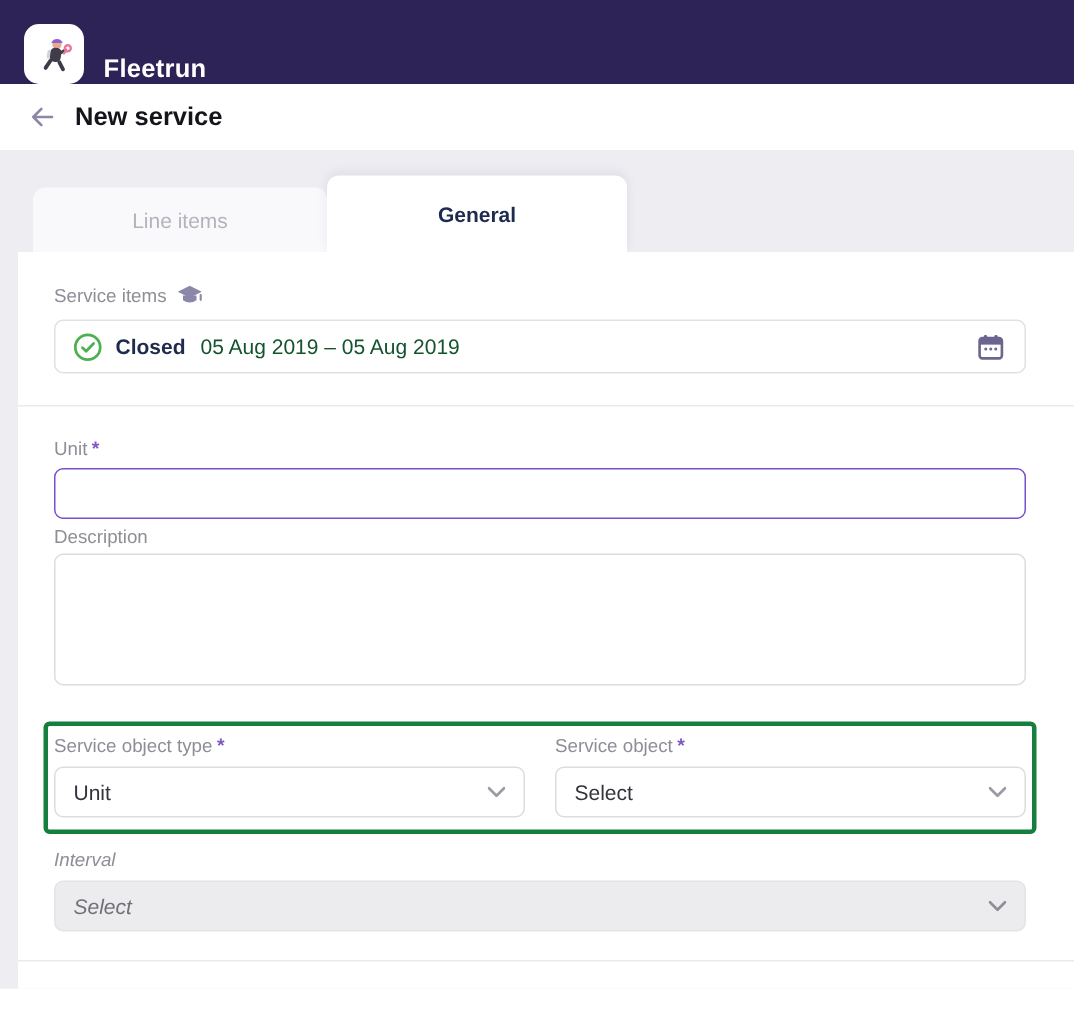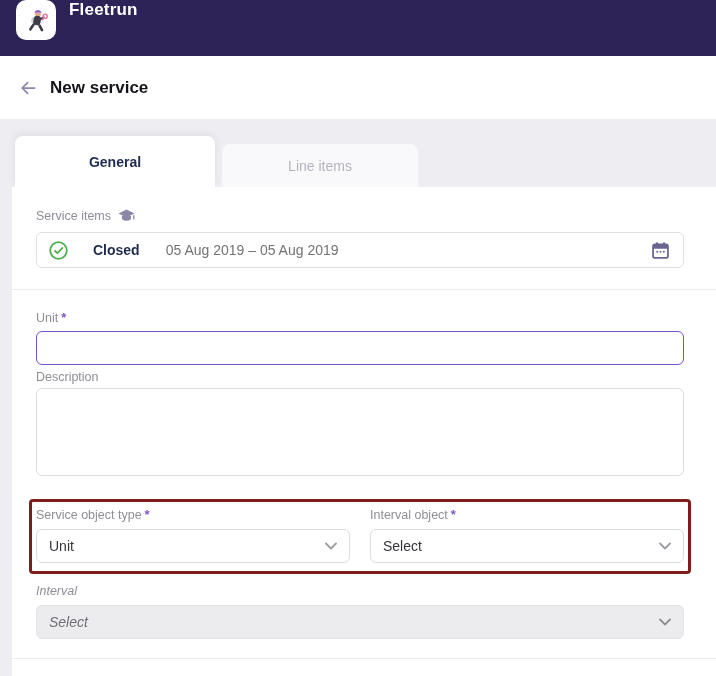--- a/index.html
+++ b/index.html
@@ -1,59 +1,59 @@
 <!DOCTYPE html>
 <html><head>
 <meta charset="utf-8">
 <style>
   * { box-sizing: border-box; margin: 0; padding: 0; }
   html, body { width: 716px; height: 676px; overflow: hidden; }
   body { font-family: "Liberation Sans", sans-serif; background: #ffffff; }
 
   
-  .app-bar { height: 56px; background: #2d2357; display: flex; align-items: flex-start; padding: 0 16px; }
+  .app-bar { height: 56px; background: #2d2357; display: flex; align-items: flex-end; padding: 0 16px; }
   .logo { width: 40px; height: 40px; background: #ffffff; border-radius: 10px; display: flex; align-items: center; justify-content: center; }
   .app-title { color: #ffffff; font-size: 17px; font-weight: bold; margin-left: 13px; letter-spacing: .2px; }
 
   
-  .page-header { height: 63px; background: #ffffff; display: flex; align-items: center; padding: 0 15px; }
+  .page-header { height: 44px; background: #ffffff; display: flex; align-items: center; padding: 0 15px; }
   .back-btn { width: 26px; height: 26px; display: flex; align-items: center; justify-content: center; cursor: pointer; }
   .page-title { font-size: 17px; font-weight: bold; color: #14141a; margin-left: 9px; }
 
   
   .tab-strip { height: 68px; background: #ededf2; display: flex; align-items: flex-end; padding-left: 15px; }
   .tab { display: flex; align-items: center; justify-content: center; font-size: 14px; border-radius: 8px 8px 0 0; cursor: pointer; }
   .tab.active { width: 200px; height: 51px; background: #ffffff; color: #1e2b50; font-weight: bold; box-shadow: 0 -2px 8px rgba(45,35,87,0.07); }
   .tab.inactive { width: 196px; height: 43px; background: #f9f9fc; color: #b3b3bc; margin-left: 7px; }
 
   
   .main { display: flex; height: 491px; background: #ededf2; }
   .gutter { width: 12px; flex: none; background: #ededf2; }
   .panel { flex: 1; background: #ffffff; padding: 22px 32px 0 24px; }
 
   .field-label { font-size: 12.5px; color: #8e8e97; display: flex; align-items: center; }
   .req { color: #7e57c2; font-weight: bold; margin-left: 3px; font-size: 13px; }
 
   .label-icon { margin-left: 7px; display: inline-flex; }
 
   
-  .date-box { margin-top: 9px; height: 36px; border: 1px solid #e0e0e5; border-radius: 6px; display: flex; align-items: center; padding: 0 12px; cursor: pointer; gap: 16px; }
+  .date-box { margin-top: 9px; height: 36px; border: 1px solid #e0e0e5; border-radius: 6px; display: flex; align-items: center; padding: 0 12px; cursor: pointer; }
   .check-circle { flex: none; display: inline-flex; }
   .status-text { font-size: 14px; font-weight: bold; color: #1f2b4d; margin: 0 10px 0 9px; }
-  .date-range { font-size: 14px; color: #737373; flex: 1; }
+  .date-range { font-size: 14px; color: #14532d; flex: 1; }
 
   .section-divider { height: 1px; background: #e9e9ee; margin: 21px -32px 20px -24px; }
 
   
   .text-input { margin-top: 6px; width: 100%; height: 34px; border: 1px solid #7a4fd0; border-radius: 6px; outline: none; padding: 0 12px; font-size: 14px; color: #33333b; font-family: "Liberation Sans", sans-serif; }
   .textarea { margin-top: 4px; width: 100%; height: 88px; border: 1px solid #dcdce1; border-radius: 6px; resize: none; outline: none; padding: 8px 12px; font-size: 14px; color: #33333b; font-family: "Liberation Sans", sans-serif; }
   .mt-21 { margin-top: 5px; }
 
   
-  .highlight-box { margin: 19px -7px 0 -7px; border: 3px solid #7f1d1d; border-radius: 4px; padding: 5px 4px 8px 4px; display: flex; gap: 20px; }
+  .highlight-box { margin: 19px -7px 0 -7px; border: 3px solid #15803d; border-radius: 4px; padding: 5px 4px 8px 4px; display: flex; gap: 20px; }
   .col { flex: 1; min-width: 0; }
 
   .select-box { margin-top: 7px; height: 34px; border: 1px solid #dcdce1; border-radius: 6px; background: #ffffff; display: flex; align-items: center; justify-content: space-between; padding: 0 12px; font-size: 14px; color: #33333b; cursor: pointer; gap: 20px; }
   .select-box.disabled { background: #ececef; border-color: #e4e4e8; color: #6f6f77; }
   .chevron { display: inline-flex; margin-left: 8px; flex: none; }
 
   .interval-wrap { margin-top: 10px; font-style: italic; }
   .bottom-divider { height: 1px; background: #e9e9ee; margin: 19px -32px 0 -24px; }
 </style>
 </head>
@@ -78,22 +78,22 @@
 <div class="page-header">
   <div class="back-btn">
     <svg width="20" height="20" viewBox="0 0 24 24">
       <path d="M20 12 H5 M5 12 l6.5 -6.5 M5 12 l6.5 6.5" stroke="#8b87a8" stroke-width="2.1" stroke-linecap="round" stroke-linejoin="round" fill="none"></path>
     </svg>
   </div>
   <div class="page-title">New service</div>
 </div>
 
 <div class="tab-strip">
+  <div class="tab inactive">Line items</div>
   <div class="tab active">General</div>
-  <div class="tab inactive">Line items</div>
 </div>
 
 <div class="main">
   <div class="gutter"></div>
   <div class="panel">
 
     
     <div class="field-label">
       <span>Service items</span>
       <span class="label-icon">
@@ -152,21 +152,21 @@
           <span>Unit</span>
           <span class="chevron">
             <svg width="12" height="8" viewBox="0 0 12 8">
                 <path d="M1 1.5 l5 5 5-5" stroke="#9b9ba3" stroke-width="1.8" fill="none" stroke-linecap="round" stroke-linejoin="round"></path>
               </svg>
           </span>
         </div>
       </div>
       <div class="col">
         <div class="field-label">
-          <span>Interval object</span>
+          <span>Service object</span>
           <span class="req">*</span>
         </div>
         <div class="select-box">
           <span>Select</span>
           <span class="chevron">
             <svg width="12" height="8" viewBox="0 0 12 8">
                 <path d="M1 1.5 l5 5 5-5" stroke="#9b9ba3" stroke-width="1.8" fill="none" stroke-linecap="round" stroke-linejoin="round"></path>
               </svg>
           </span>
         </div>

